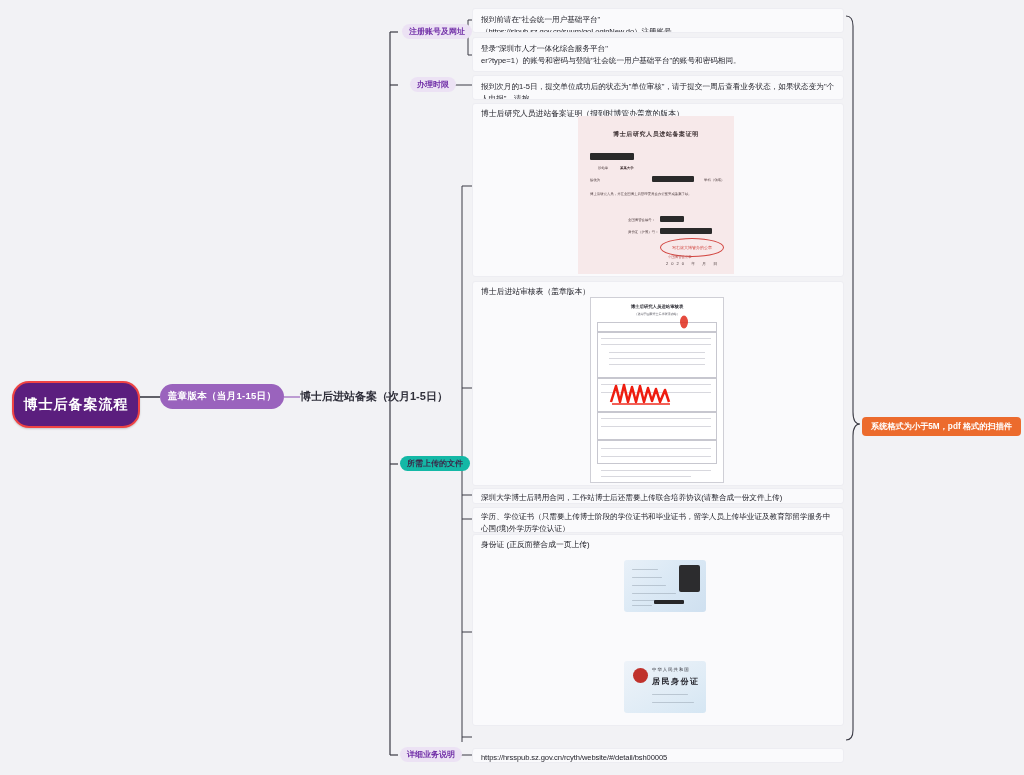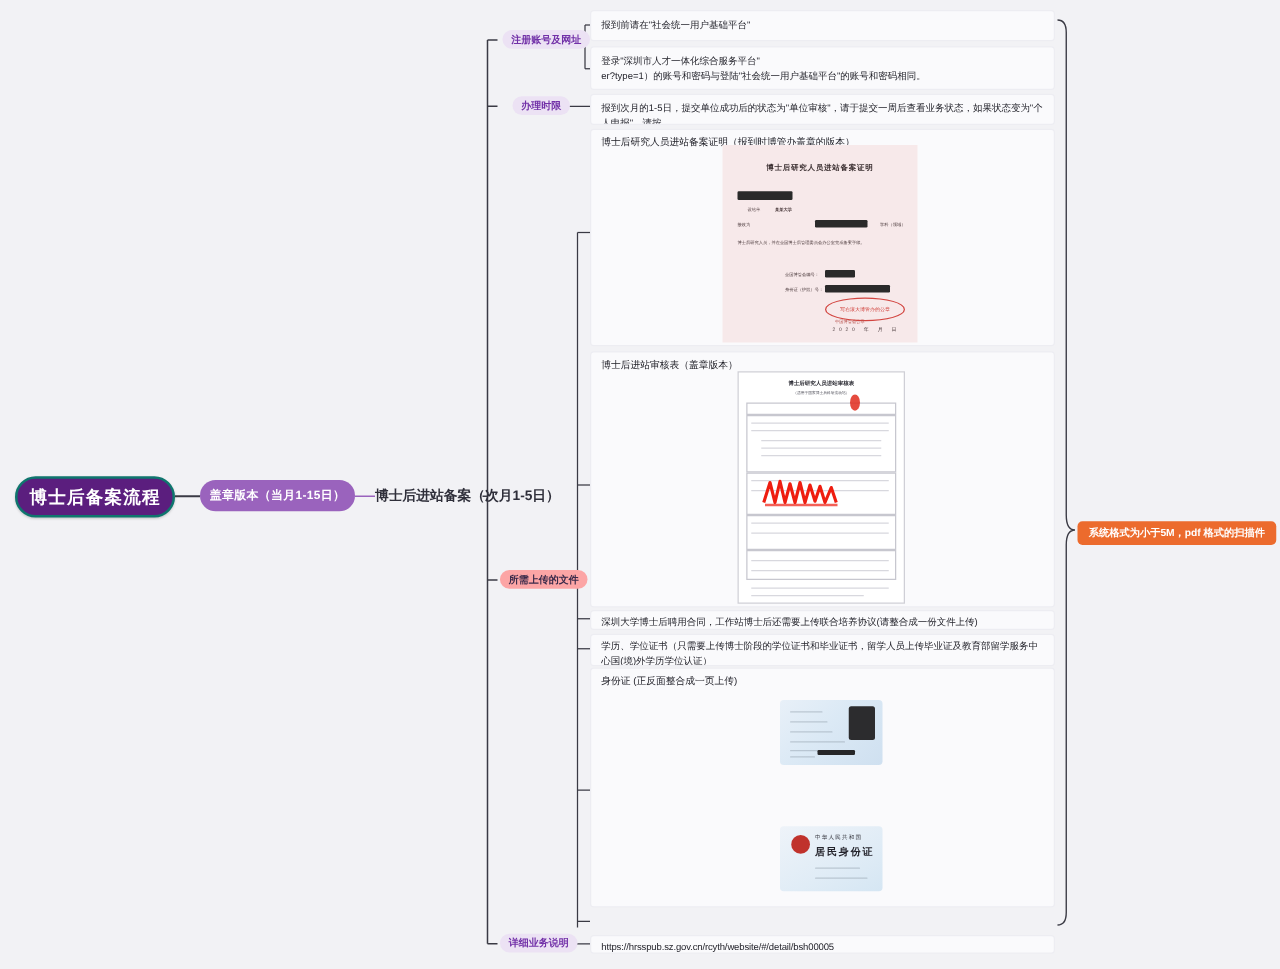--- a/index.html
+++ b/index.html
@@ -18,23 +18,23 @@
   svg.links {
     position: absolute; left: 0; top: 0;
     width: 1024px; height: 775px;
     pointer-events: none;
   }
 
   
   .root-node {
     position: absolute;
     left: 12px; top: 381px;
-    width: 128px; height: 33px;
+    width: 128px; height: 47px;
     background: #5b1e7e;
-    border: 2px solid #0f766e;
+    border: 2px solid #ef4444;
     border-radius: 17px;
     display: flex; align-items: center; justify-content: center;
     color: #ffffff;
     font-size: 14px;
     font-weight: bold;
     letter-spacing: 1px;
     box-shadow: 0 1px 2px rgba(0,0,0,0.18);
   }
 
   
@@ -67,21 +67,21 @@
     display: flex; align-items: center; justify-content: center;
     background: #ece2f4;
     border-radius: 9px;
     padding: 2px 7px;
     font-size: 8px;
     font-weight: bold;
     white-space: nowrap;
     height: 15px;
   }
   .cat.purple { color: #7231a8; }
-  .cat.dark   { color: #3a2a4a; background: #fca5a5; }
+  .cat.dark   { color: #3a2a4a; background: #14b8a6; }
 
   
   .card {
     position: absolute;
     background: #fafafc;
     border-radius: 3px;
     padding: 5px 8px;
     font-size: 7.6px;
     line-height: 1.55;
     color: #24242c;
@@ -268,20 +268,21 @@
   <div class="cat purple" style="left:402px; top:24px;">注册账号及网址</div>
 
   <div class="cat purple" style="left:410px; top:77px;">办理时限</div>
 
   <div class="cat dark" style="left:400px; top:456px;">所需上传的文件</div>
 
   <div class="cat purple" style="left:400px; top:747px;">详细业务说明</div>
 
   <div class="card" style="left:472px; top:8px; width:372px; height:25px;">
     <div>报到前请在"社会统一用户基础平台"</div>
+    <div class="url">（https://sipub.sz.gov.cn/suum/goLoginNew.do）注册账号</div>
   </div>
 
   <div class="card" style="left:472px; top:37px; width:372px; height:35px;">
     <div>登录"深圳市人才一体化综合服务平台"</div>
     <div>er?type=1）的账号和密码与登陆"社会统一用户基础平台"的账号和密码相同。</div>
   </div>
 
   <div class="card" style="left:472px; top:75px; width:372px; height:25px;">
     <div>报到次月的1-5日，提交单位成功后的状态为"单位审核"，请于提交一周后查看业务状态，如果状态变为"个人申报"，请按</div>
 

